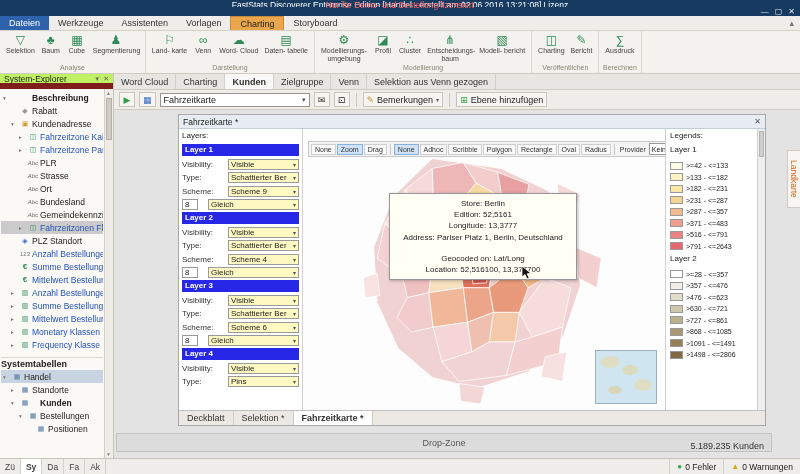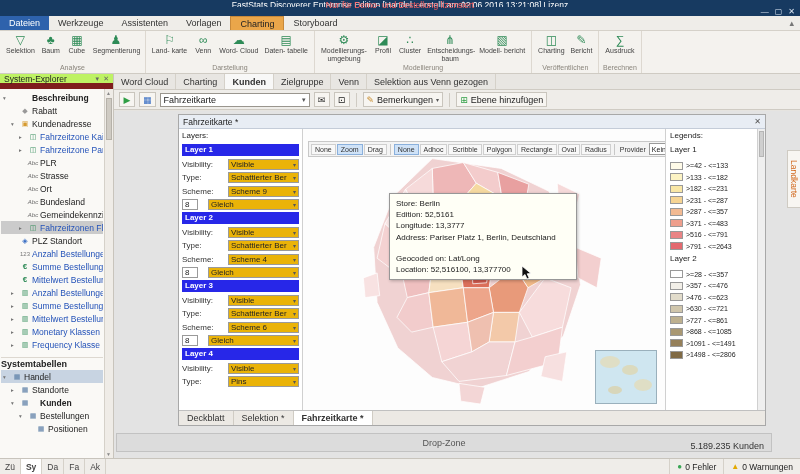--- a/index.html
+++ b/index.html
@@ -75,25 +75,25 @@
   .map-window { position:absolute; left:20px; top:3px; width:588px; height:312px; background:#fff; border:1px solid #a8a8a8; display:flex; flex-direction:column;margin-left:44px; }
   .mw-title { height:14px; background:#e8edf4; border-bottom:1px solid #c4ccd8; display:flex; align-items:center; padding:0 4px; font-size:8.5px; }
   .mw-close { margin-left:auto; color:#555; font-size:8px; }
   .mw-body { flex:1; display:flex; min-height:0; }
   .layers-panel { width:124px; flex:none; border-right:1px solid #d0d0d0; padding:2px 3px; font-size:8px; overflow:hidden; }
   .lp-title { height:11px; }
   .layer-box { margin-bottom:2px; }
   .layer-head { background:#2727e8; color:#fff; font-weight:bold; height:12px; line-height:12px; padding:0 3px; margin-top:2px; }
   .lrow { display:flex; align-items:center; gap:10px; margin-top:2.5px; }
   .llab { width:36px; flex:none; color:#333; }
-  .lcombo { flex:1; height:11px; border:1px solid #9a9a9a; background:#eab308; display:flex; align-items:center; padding:0 2px; white-space:nowrap; overflow:hidden; }
+  .lcombo { flex:1; height:11px; border:1px solid #9a9a9a; background:#fef9c3; display:flex; align-items:center; padding:0 2px; white-space:nowrap; overflow:hidden; }
   .lcombo::after { content:"▾"; margin-left:auto; font-size:6px; color:#555; }
   .lnum { width:16px; flex:none; height:11px; border:1px solid #9a9a9a; background:#fff; padding:0 2px; }
 
-  .map-area { flex:1; position:relative; background:#fdfdfd; overflow:hidden; }
+  .map-area { flex:1; position:relative; background:#fdfdfd; overflow:hidden;text-align:center; }
   .map-svg { position:absolute; left:0; top:0; width:100%; height:100%; }
   .map-toolbar { position:absolute; left:5px; top:12px; display:flex; align-items:center; gap:1px; background:#f4f4f4; border:1px solid #c8c8c8; padding:1px 2px; font-size:7px; z-index:3; }
   .mtb { padding:1px 3px; border:1px solid #cfcfcf; background:#f8f8f8; color:#333; white-space:nowrap; }
   .mtb.sel { background:#cfe2f7; border-color:#8ab0dc; }
   .mt-sep { width:1px; height:11px; background:#c8c8c8; margin:0 2px; }
   .mtlabel { padding:0 2px; color:#333; white-space:nowrap; }
   .mcombo { height:12px; border:1px solid #9a9a9a; background:#fff; display:flex; align-items:center; padding:0 2px; gap:2px; white-space:nowrap; }
   .mcombo::after { content:"▾"; font-size:6px; color:#555; }
 
   .tooltip { position:absolute; left:86px; top:64px; width:188px; background:#fffff6; border:1px solid #979797; box-shadow:1px 1px 3px rgba(0,0,0,.25); padding:4px 6px; font-size:8px; line-height:1.4; z-index:4; }

